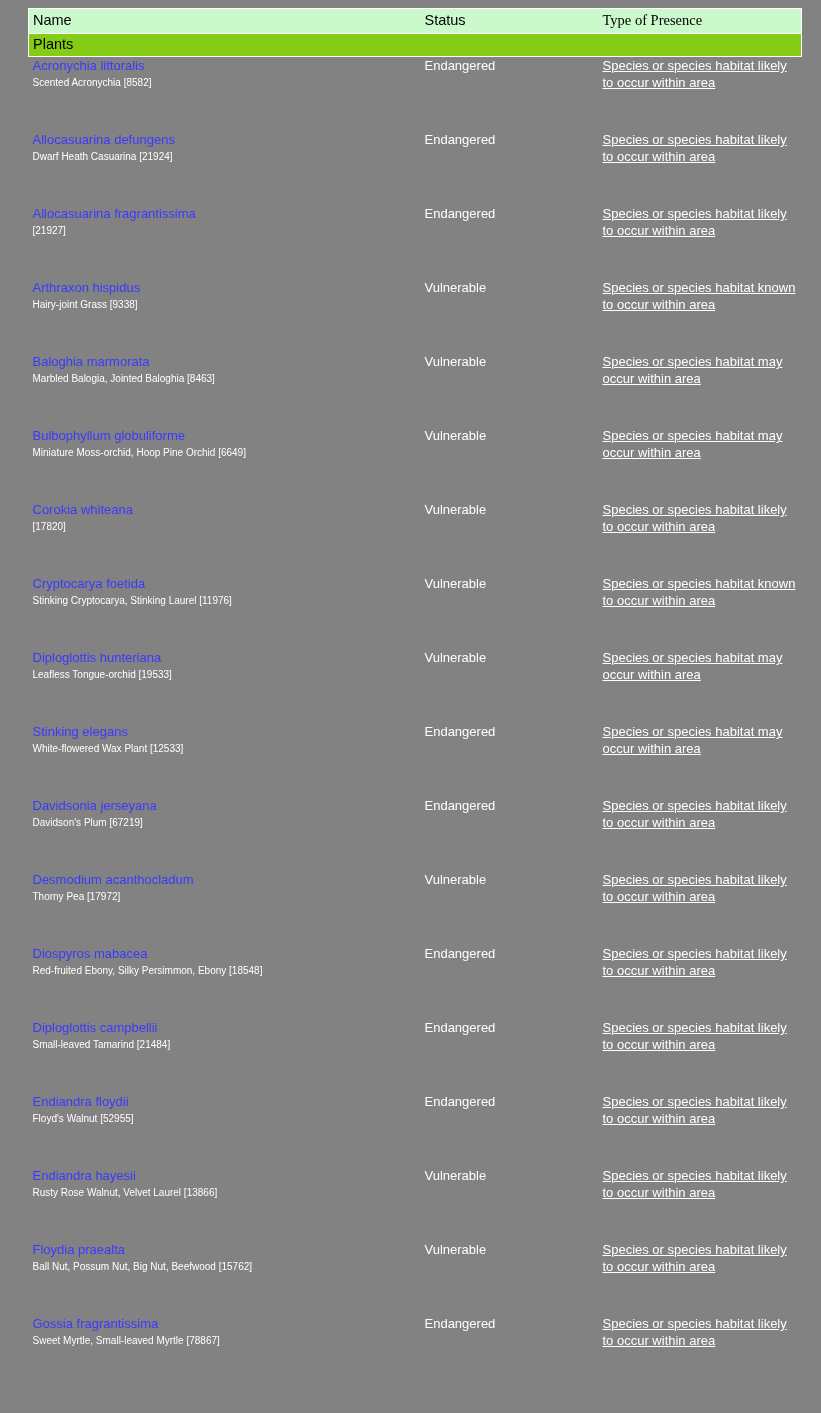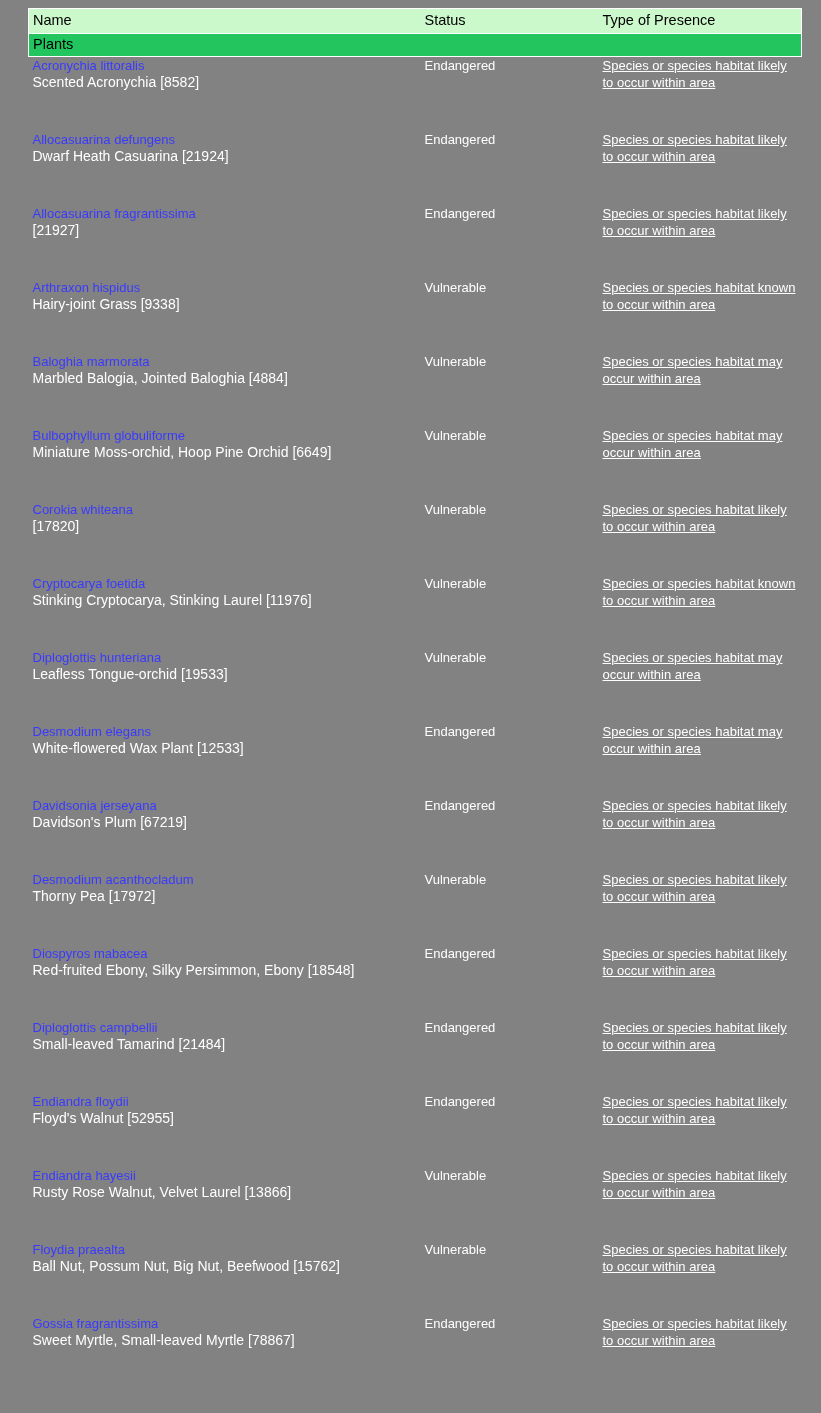--- a/index.html
+++ b/index.html
@@ -50,25 +50,25 @@
     background: #ccf9cc;
     color: #000000;
     font-size: 14.5px;
     line-height: 21px;
     height: 21px;
     padding: 1px 0 2px 4px;
     border-bottom: 1px solid #ffffff;
     border-top: 1px solid #ffffff;
   }
   .header-row th:first-child { border-left: 1px solid #ffffff; }
-  .header-row th:last-child  { border-right: 1px solid #ffffff; }
+  .header-row th:last-child  { border-right: 1px solid #ffffff; font-family: Liberation Serif, serif; }
 
   
   .group-row td {
-    background: #22c55e;
+    background: #84cc16;
     color: #000000;
     font-size: 14.5px;
     line-height: 20px;
     height: 20px;
     padding: 0 0 2px 4px;
     border-bottom: 1px solid #ffffff;
   }
   .group-row td:first-child { border-left: 1px solid #ffffff; }
   .group-row td:last-child  { border-right: 1px solid #ffffff; }
 
@@ -87,21 +87,21 @@
     color: #3a3aff;
     font-size: 13px;
     line-height: 17px;
     cursor: pointer;
     white-space: nowrap;
   }
 
   .common-name {
     display: block;
     color: #ffffff;
-    font-size: 14px;
+    font-size: 10px;
     line-height: 17px;
     white-space: nowrap;
   }
 
   .cell-name { padding-top: 1px; }
 
   .cell-status {
     color: #ffffff;
     font-size: 13px;
     line-height: 17px;
@@ -182,21 +182,21 @@
             <span class="common-name">Hairy-joint Grass [9338]</span>
           </td>
           <td class="cell-status">Vulnerable</td>
           <td class="cell-presence">
             <span class="presence-text">Species or species habitat known to occur within area</span>
           </td>
         </tr>
         <tr class="data-row">
           <td class="cell-name">
             <a class="sci-link">Baloghia marmorata</a>
-            <span class="common-name">Marbled Balogia, Jointed Baloghia [4884]</span>
+            <span class="common-name">Marbled Balogia, Jointed Baloghia [8463]</span>
           </td>
           <td class="cell-status">Vulnerable</td>
           <td class="cell-presence">
             <span class="presence-text">Species or species habitat may occur within area</span>
           </td>
         </tr>
         <tr class="data-row">
           <td class="cell-name">
             <a class="sci-link">Bulbophyllum globuliforme</a>
             <span class="common-name">Miniature Moss-orchid, Hoop Pine Orchid [6649]</span>
@@ -231,21 +231,21 @@
             <a class="sci-link">Diploglottis hunteriana</a>
             <span class="common-name">Leafless Tongue-orchid [19533]</span>
           </td>
           <td class="cell-status">Vulnerable</td>
           <td class="cell-presence">
             <span class="presence-text">Species or species habitat may occur within area</span>
           </td>
         </tr>
         <tr class="data-row">
           <td class="cell-name">
-            <a class="sci-link">Desmodium elegans</a>
+            <a class="sci-link">Stinking elegans</a>
             <span class="common-name">White-flowered Wax Plant [12533]</span>
           </td>
           <td class="cell-status">Endangered</td>
           <td class="cell-presence">
             <span class="presence-text">Species or species habitat may occur within area</span>
           </td>
         </tr>
         <tr class="data-row">
           <td class="cell-name">
             <a class="sci-link">Davidsonia jerseyana</a>

